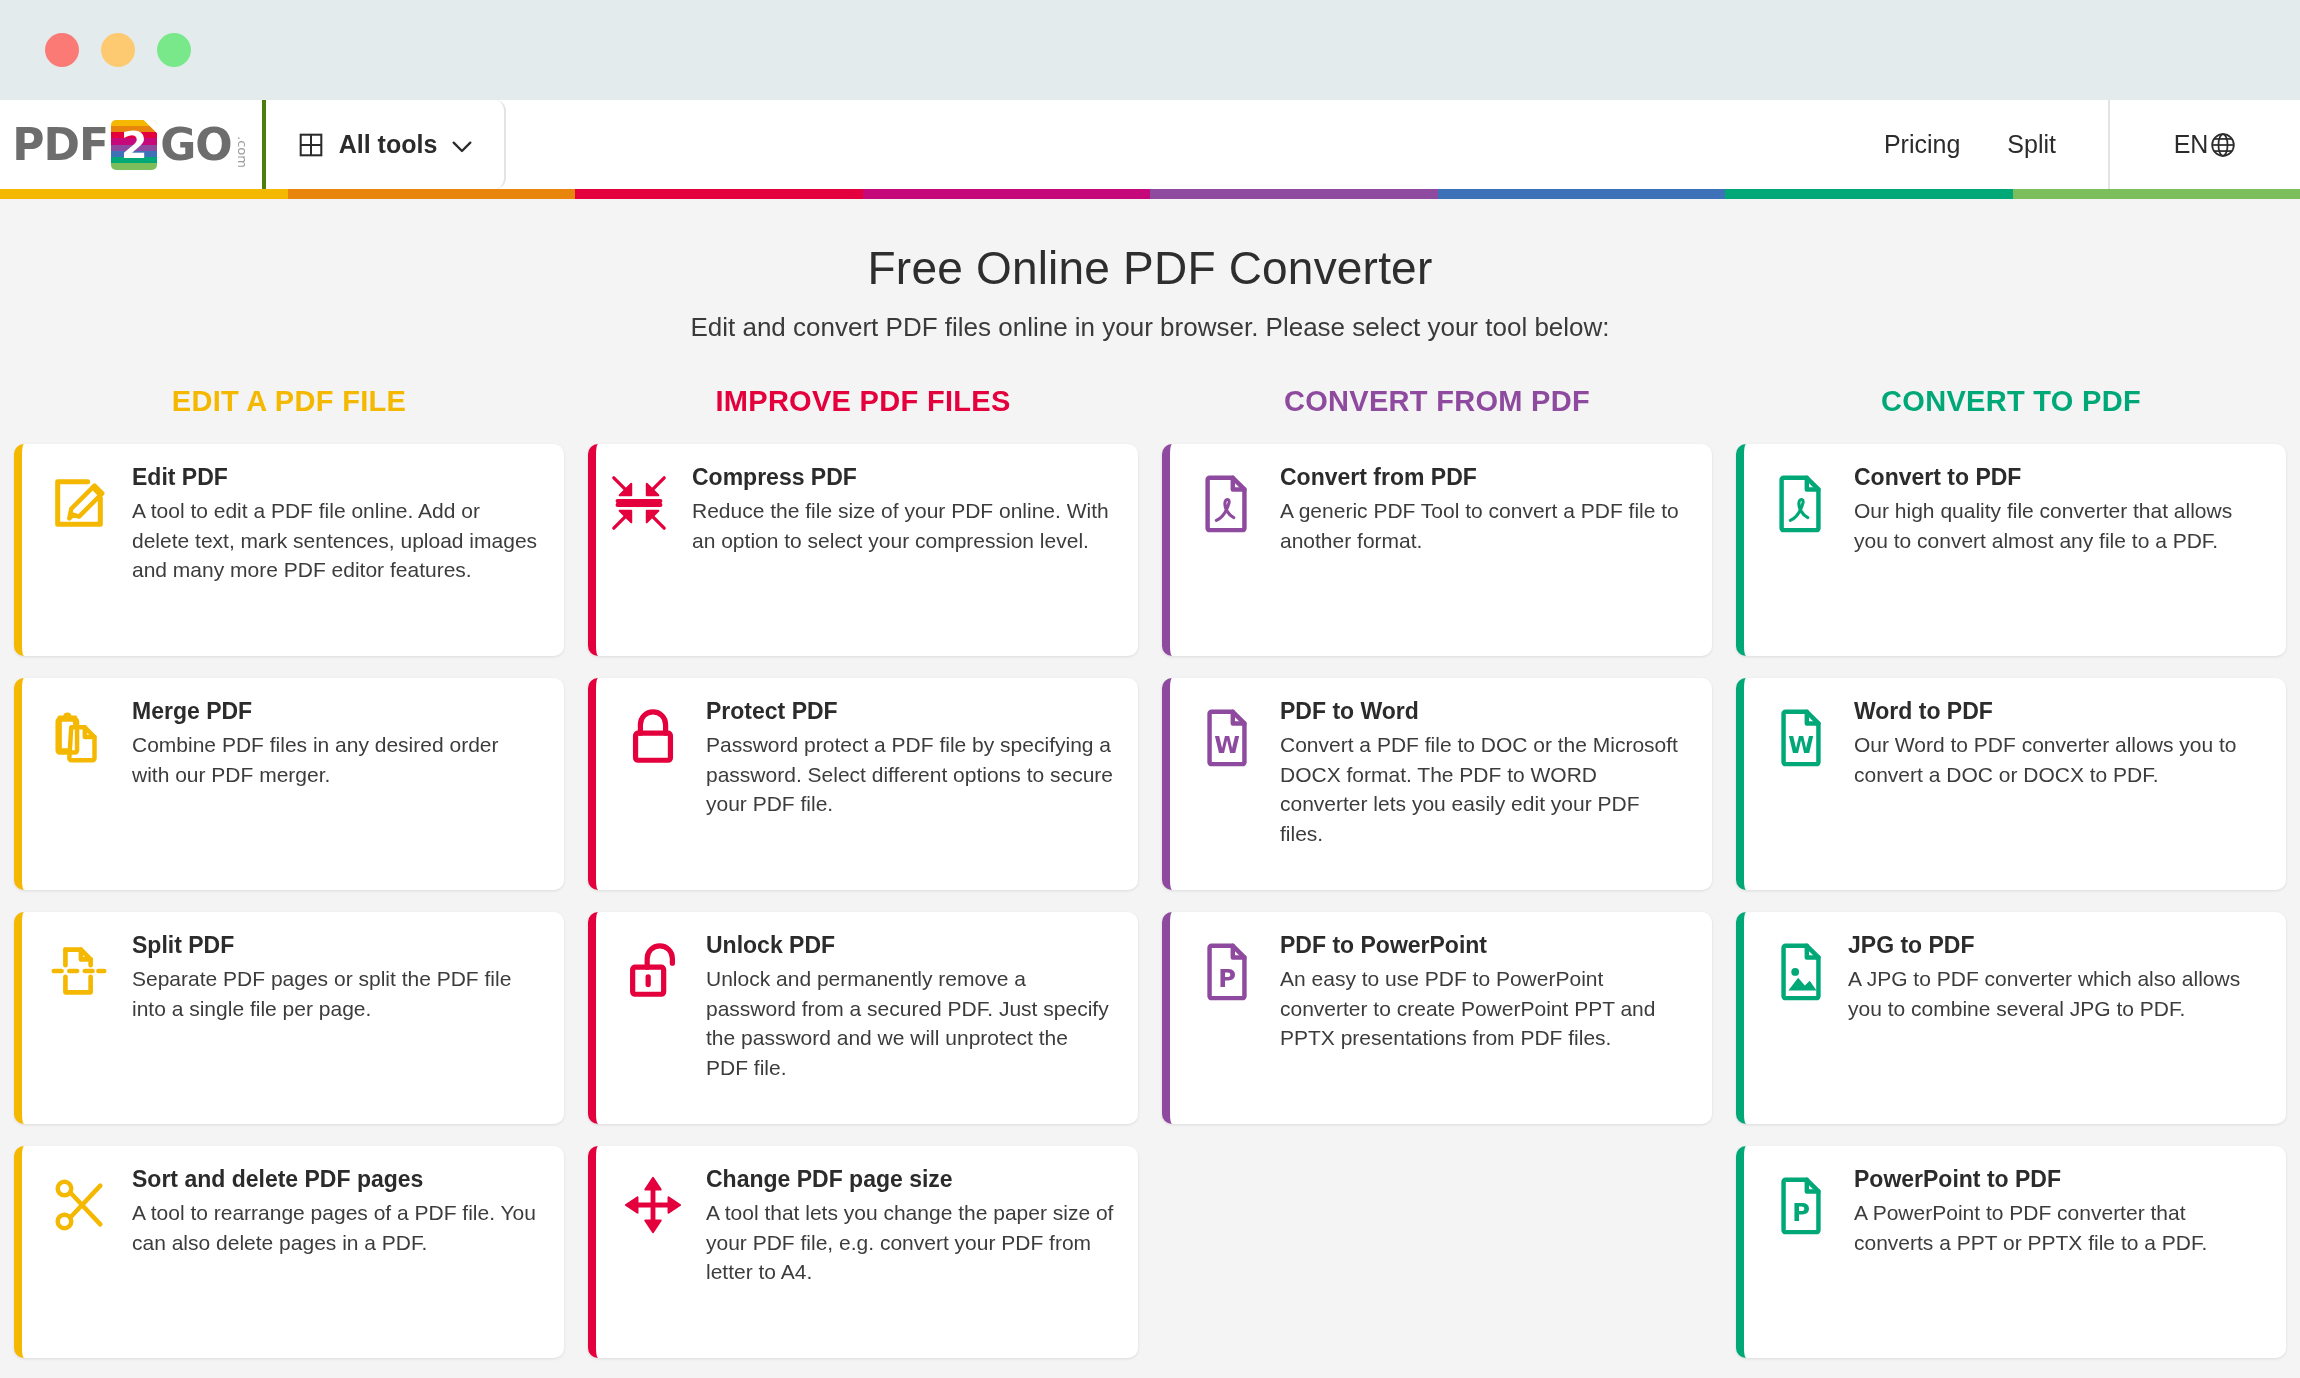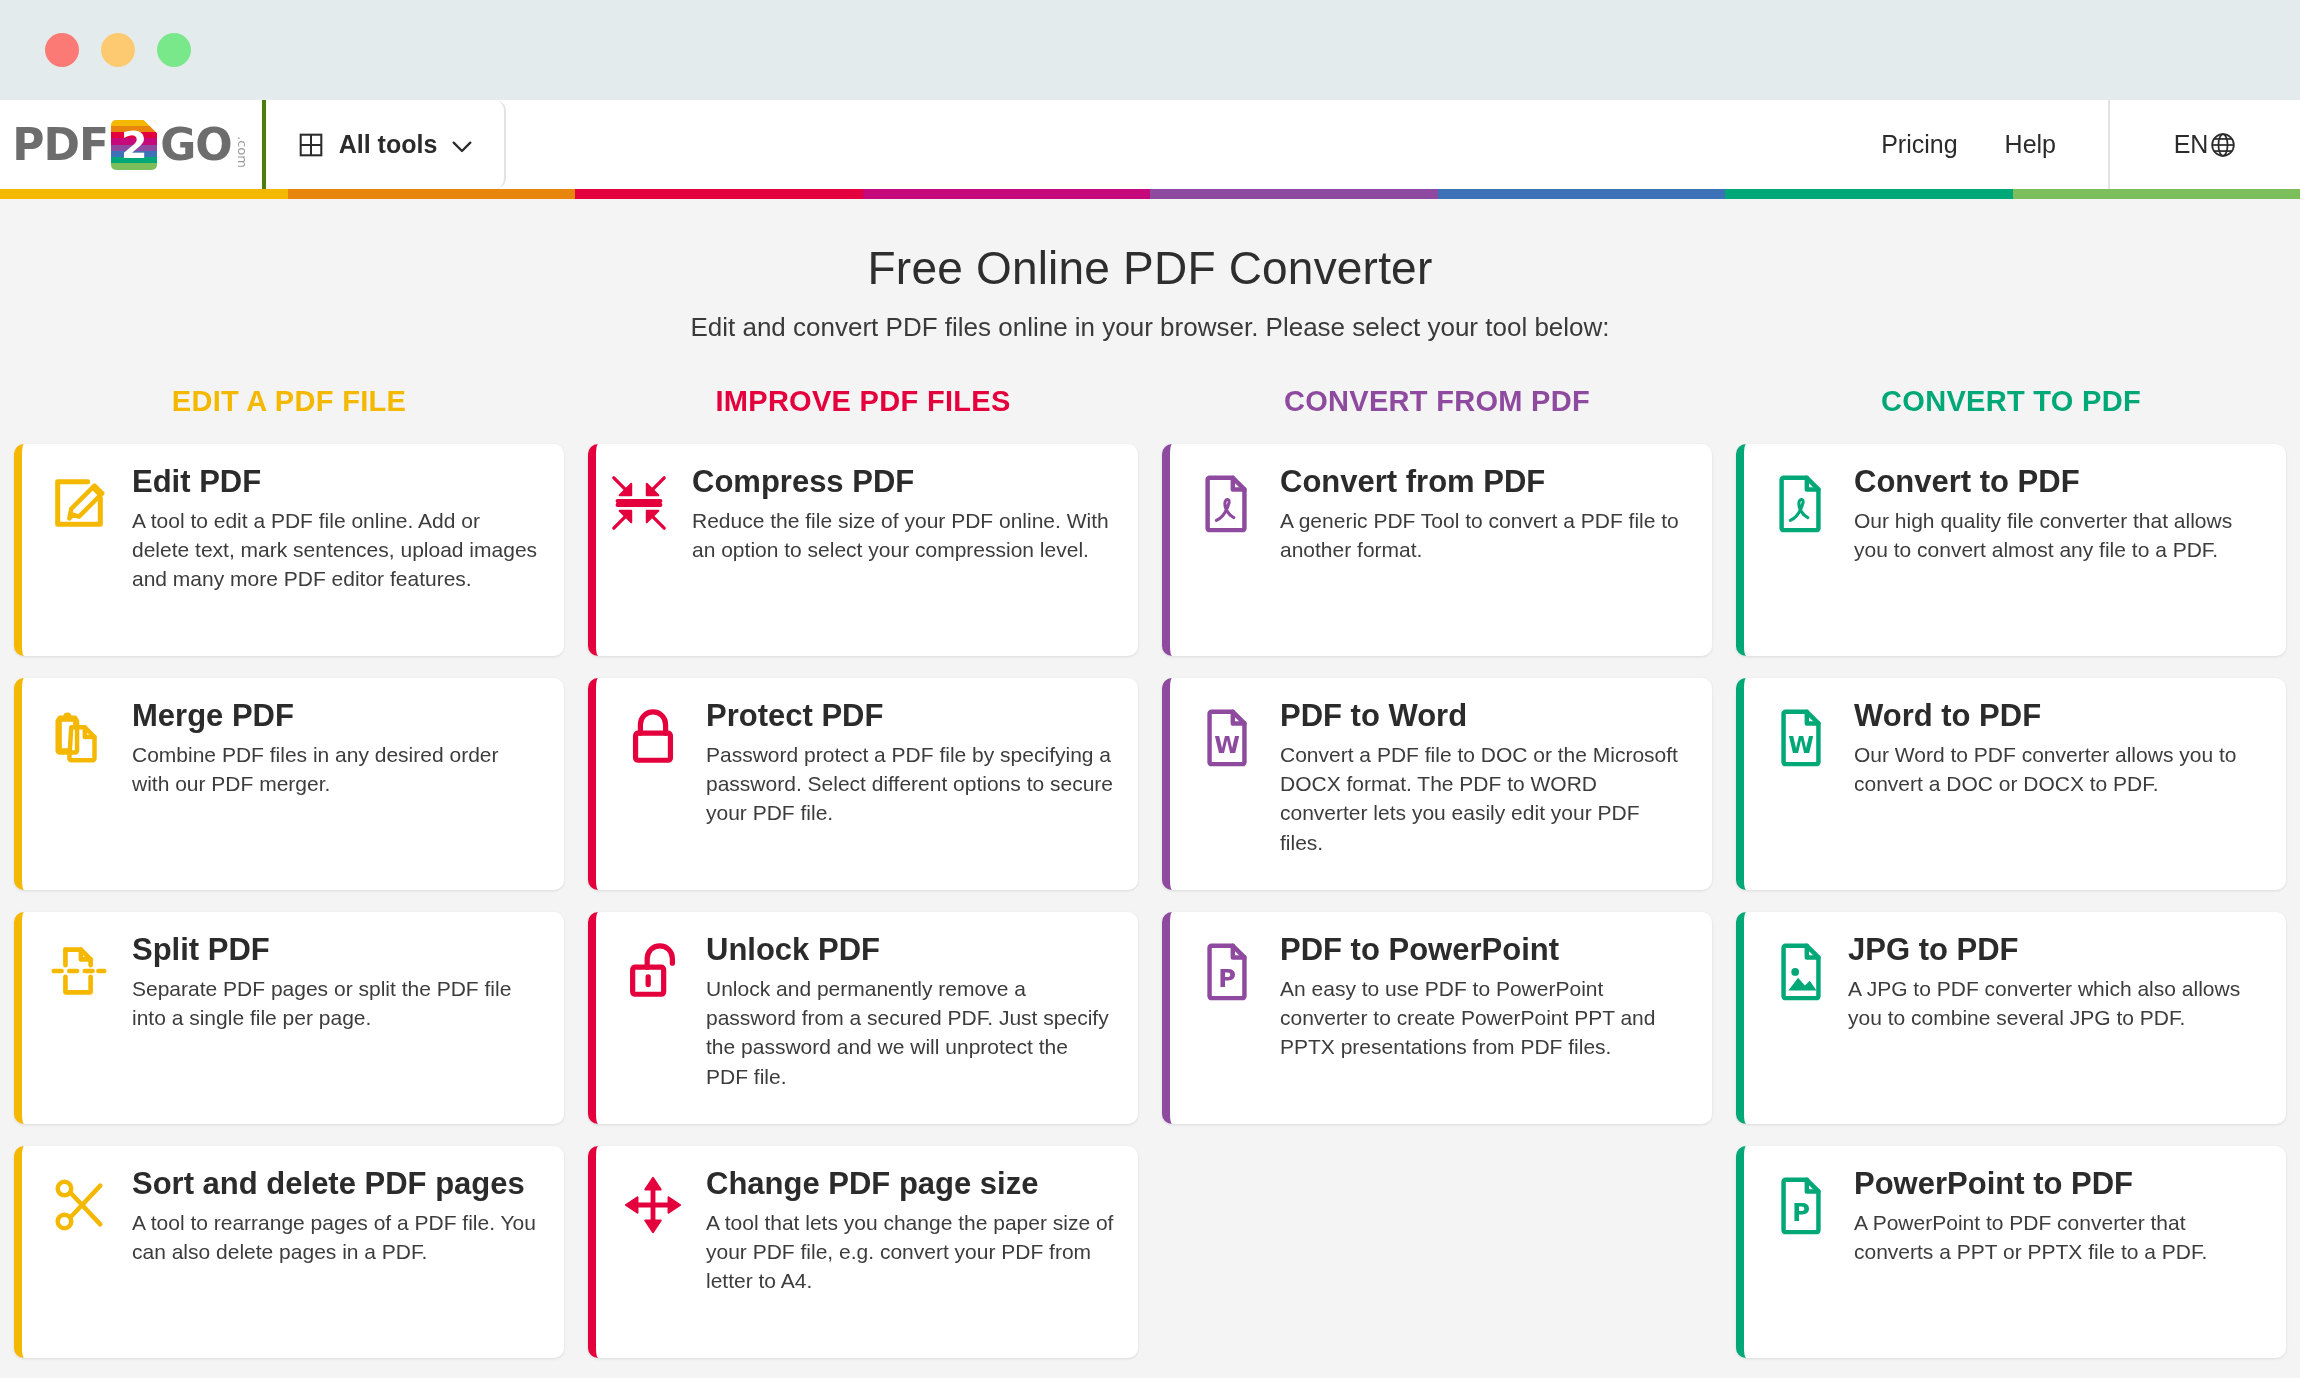--- a/index.html
+++ b/index.html
@@ -191,21 +191,21 @@
   }
   .card-icon {
     width: 62px;
     min-width: 62px;
     height: 62px;
     margin-top: 8px;
   }
   .card-icon svg { width: 100%; height: 100%; display: block; }
   .card-body { flex: 1; min-width: 0; }
   .card-title {
-    font-size: 31px;
+    font-size: 23px;
     font-weight: bold;
     color: #2B2B2B;
     line-height: 1.15;
     margin-bottom: 6px;
   }
   .card-desc {
     font-size: 21px;
     color: #3C3C3C;
     line-height: 1.40;
   }
@@ -260,21 +260,21 @@
         <svg viewBox="0 0 24 14" fill="none" stroke="#2B2B2B" stroke-width="2.8" stroke-linecap="round" stroke-linejoin="round">
           <polyline points="2,2 12,12 22,2"></polyline>
         </svg>
       </span>
     </div>
 
     <div id="header-spacer"></div>
 
     <div id="nav-links">
       <a>Pricing</a>
-      <a>Help</a>
+      <a>Split</a>
     </div>
 
     <div id="lang-zone">
       <span class="lang-label">EN</span>
       <span style="width:26px;height:26px;display:inline-block;">
         <svg viewBox="0 0 24 24" fill="none" stroke="#2B2B2B" stroke-width="1.6">
           <circle cx="12" cy="12" r="10"></circle>
           <ellipse cx="12" cy="12" rx="4.2" ry="10"></ellipse>
           <line x1="2" y1="12" x2="22" y2="12"></line>
           <line x1="4" y1="6.4" x2="20" y2="6.4"></line>

